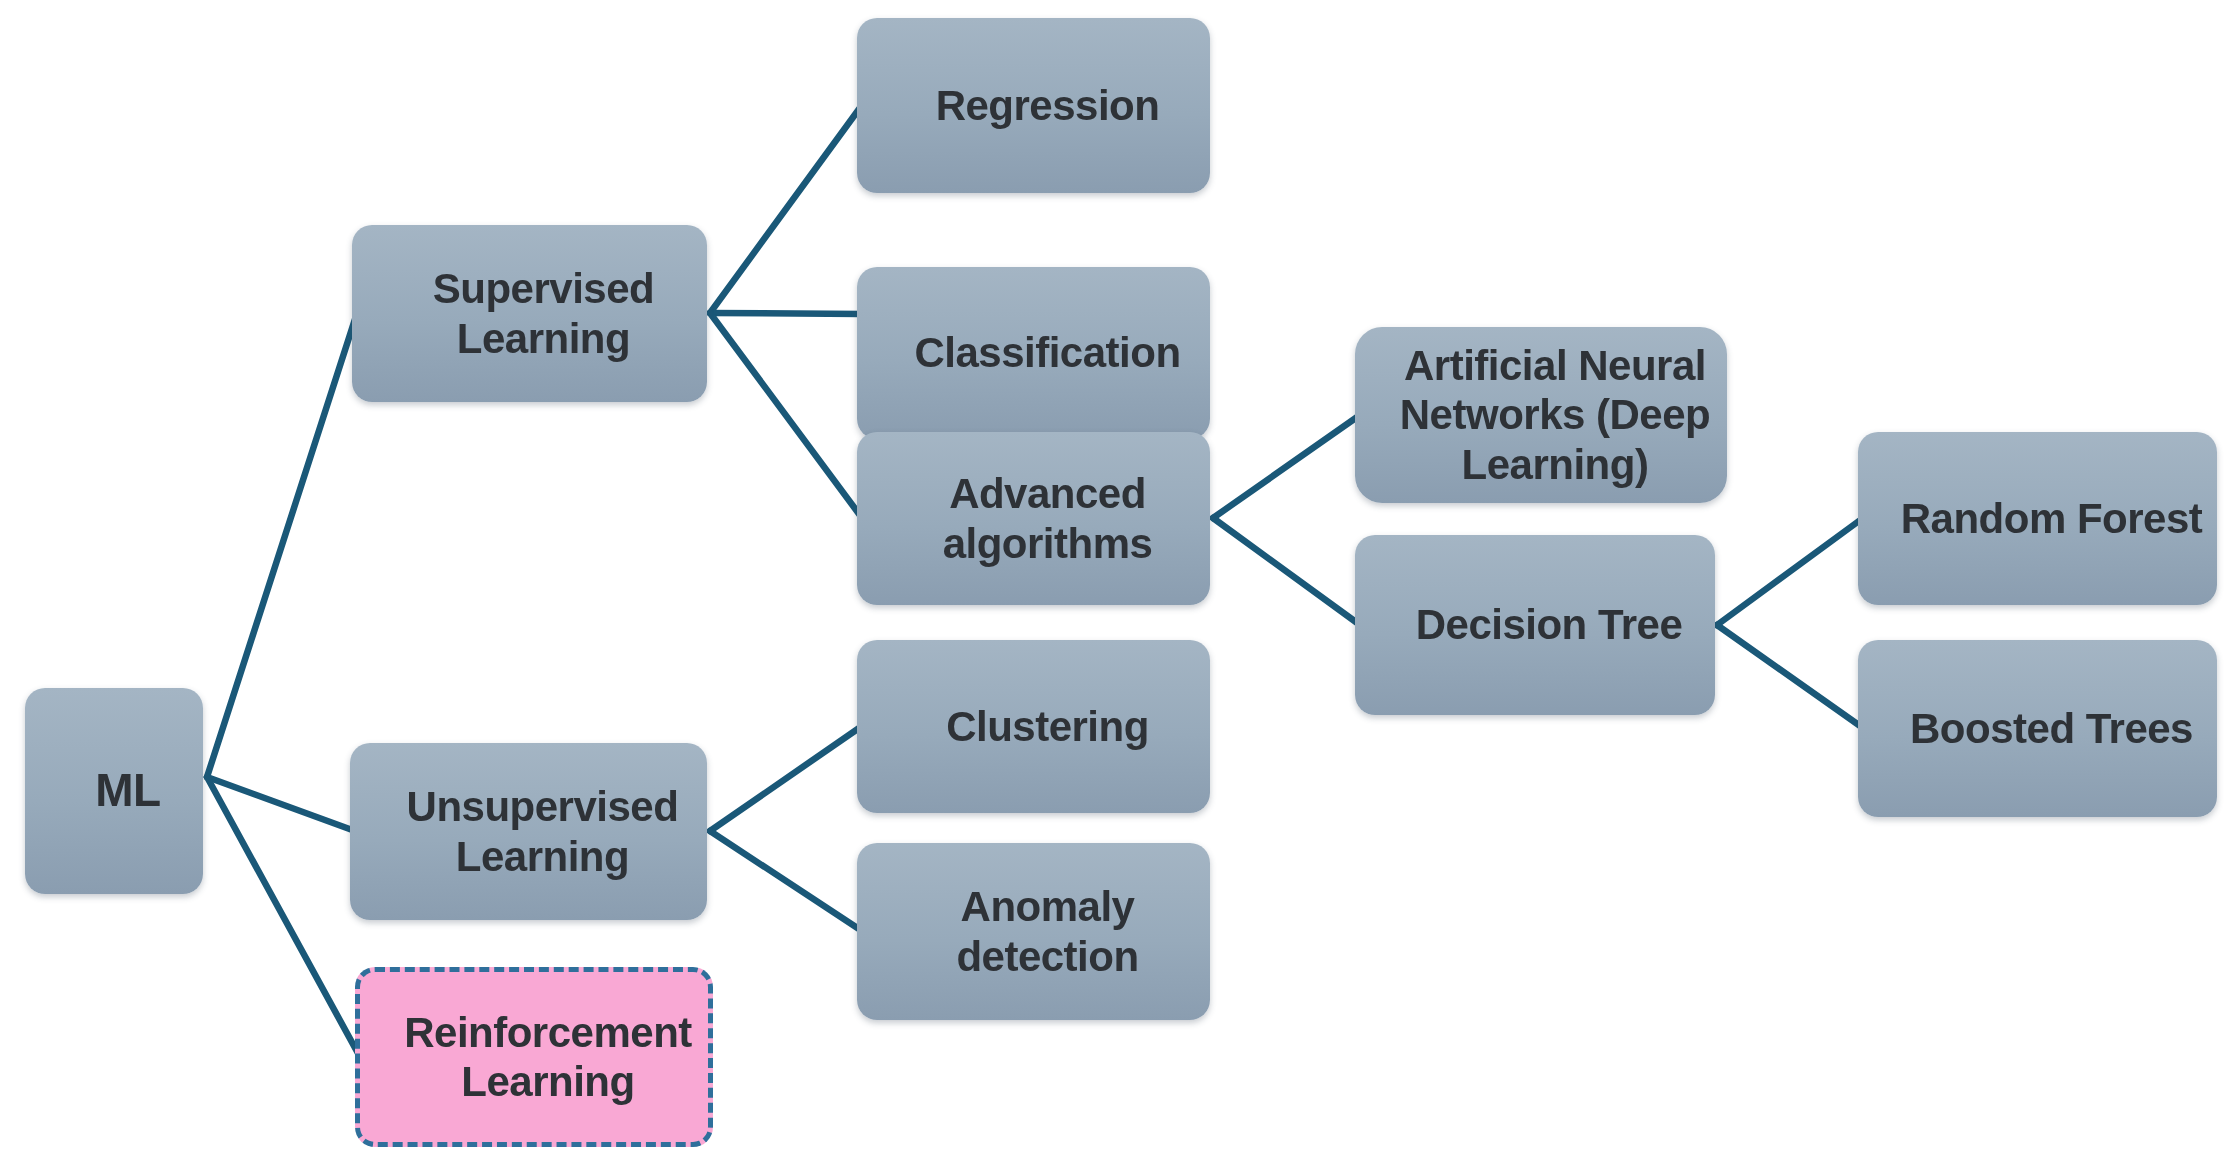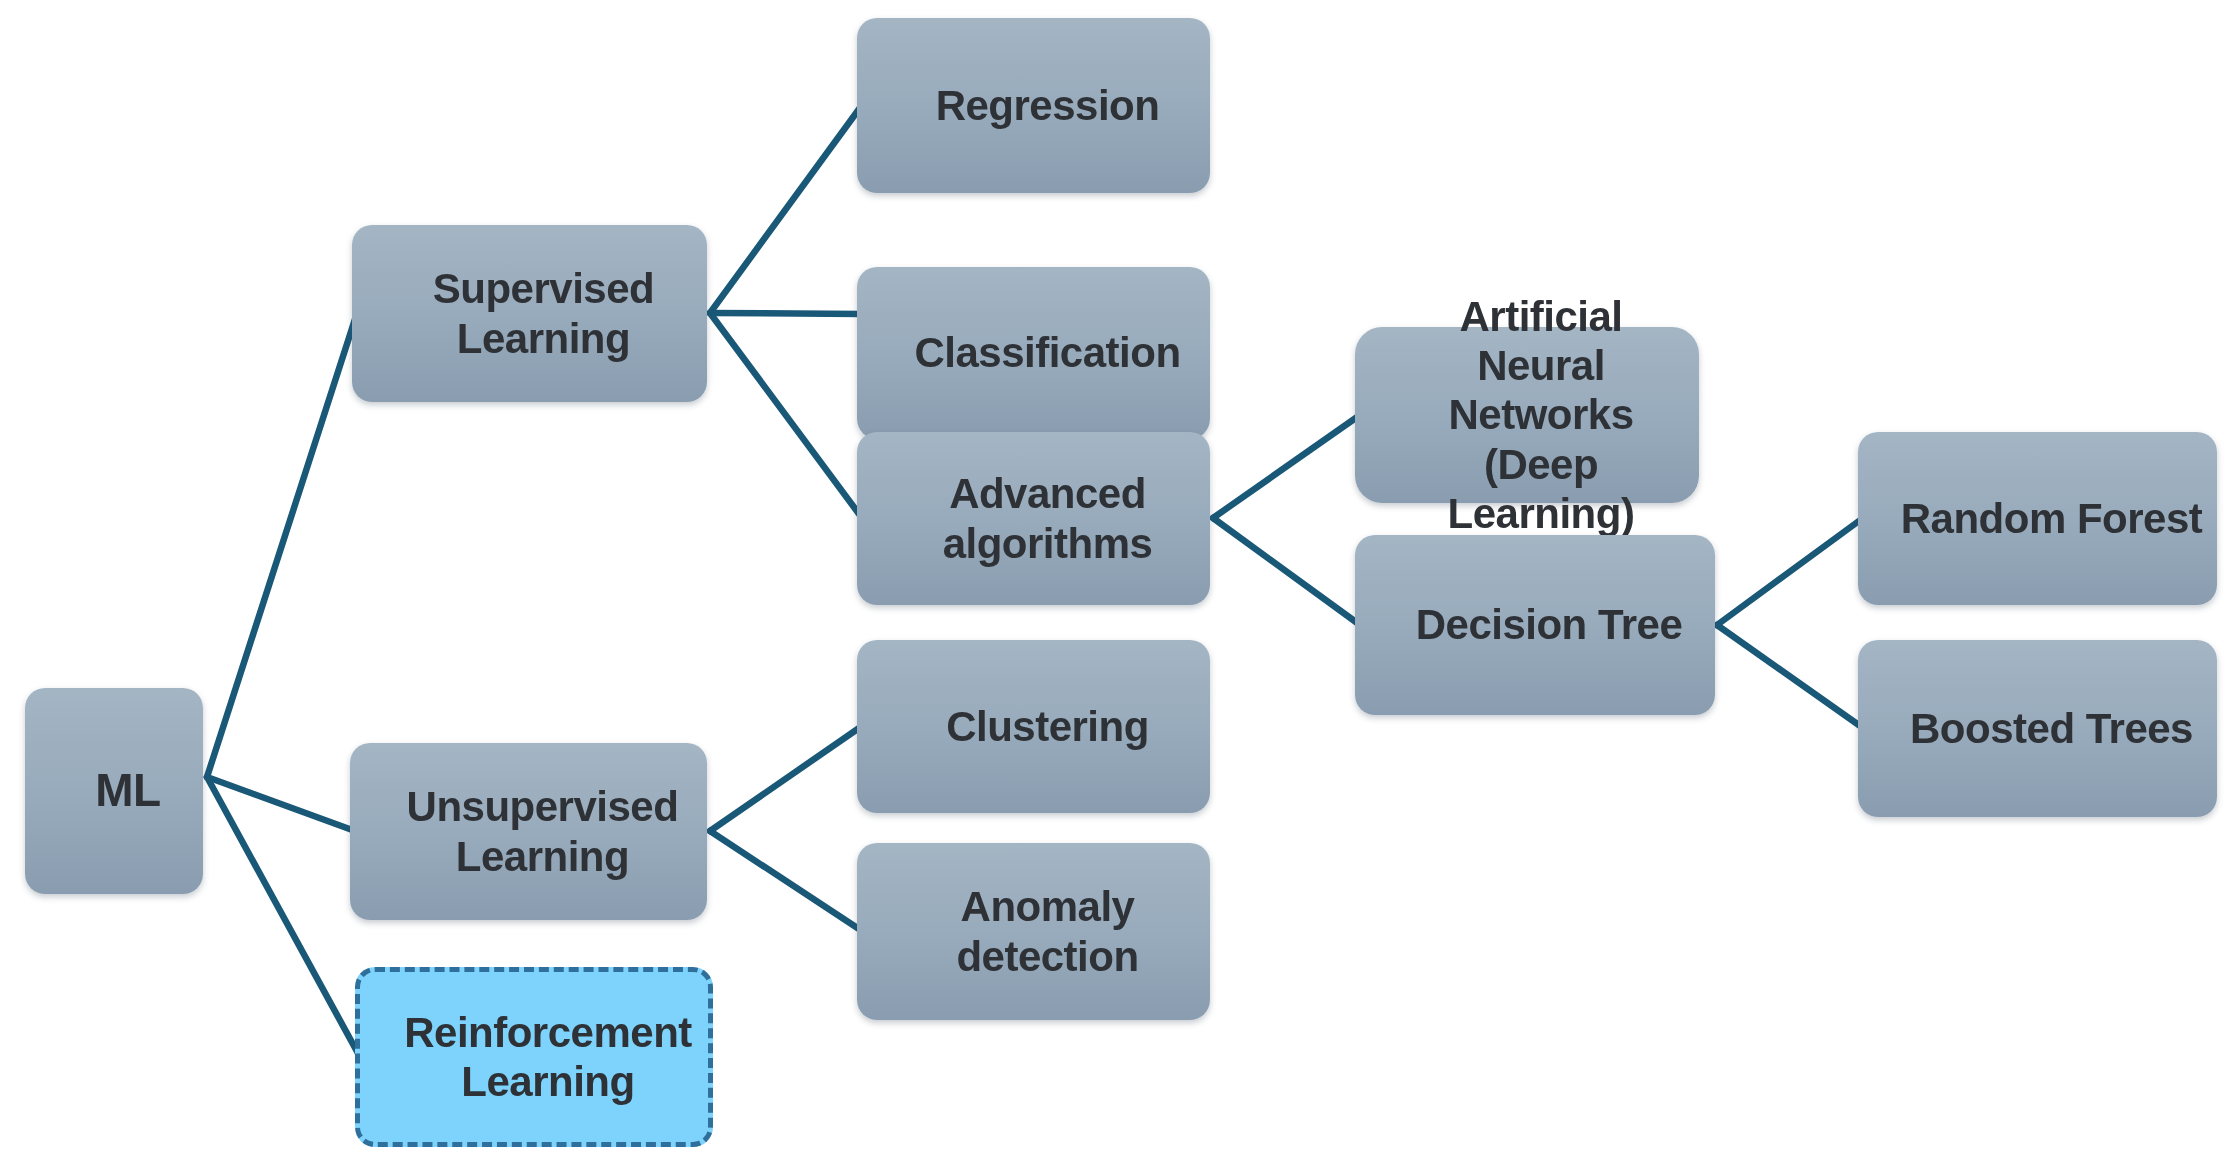--- a/index.html
+++ b/index.html
@@ -39,21 +39,21 @@
     padding-left: 28px;
   }
   .node .label {
     white-space: pre-line;
     padding: 0 10px;
   }
   .node.root {
     font-size: 46px;
   }
   .node.dashed {
-    background: #7dd3fc;
+    background: #f9a8d4;
     border: 5px dashed #2f6f9b;
     box-shadow: none;
   }
 </style>
 </head>
 <body>
 
 <div class="canvas">
 
   <svg class="edges" viewBox="0 0 2240 1173">
@@ -88,21 +88,21 @@
 
   <div class="node" style="left:857px; top:228px; width:353px; height:172px;margin-top:39px;">
     <span class="label">Classification</span>
   </div>
 
   <div class="node" style="left:857px; top:432px; width:353px; height:173px;">
     <span class="label">Advanced
 algorithms</span>
   </div>
 
-  <div class="node" style="left:1355px; top:327px; width:344px; height:176px;border-radius:27px;">
+  <div class="node" style="left:1355px; top:327px; width:372px; height:176px;border-radius:27px;">
     <span class="label">Artificial Neural
 Networks (Deep
 Learning)</span>
   </div>
 
   <div class="node" style="left:1355px; top:535px; width:360px; height:180px;">
     <span class="label">Decision Tree</span>
   </div>
 
   <div class="node" style="left:1858px; top:432px; width:359px; height:173px;">

